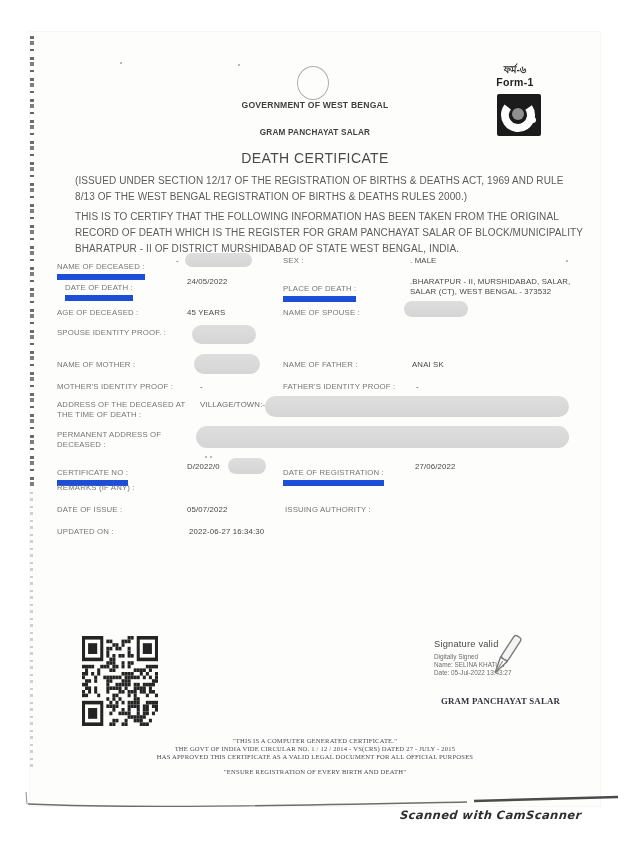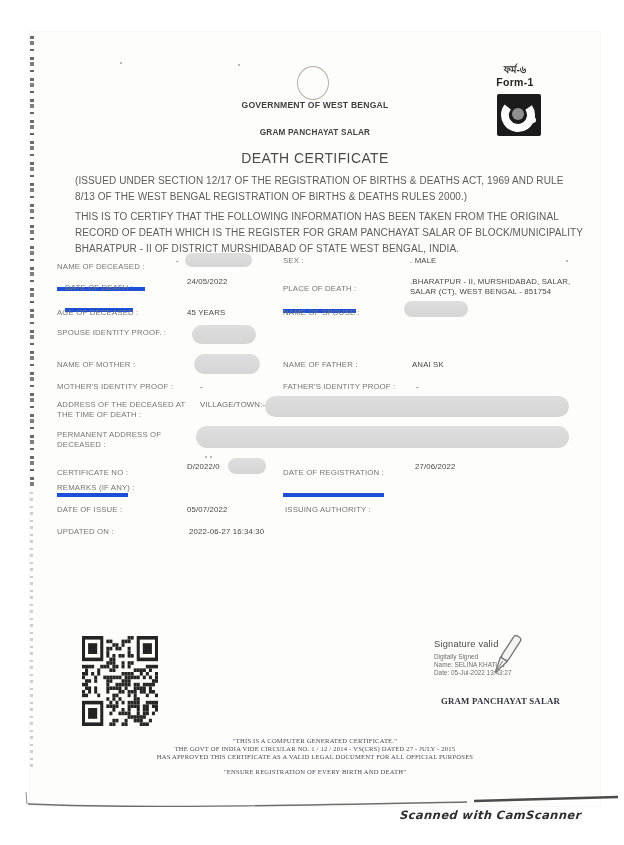--- a/index.html
+++ b/index.html
@@ -16,21 +16,21 @@
   .hline{left:95px;width:440px;text-align:center;color:#3f3f3f;font-weight:700;letter-spacing:.2px;}
   .h1{top:100px;font-size:8.6px;}
   .h2{top:110px;font-size:8.2px;}
   .h3{top:128px;font-size:8.2px;}
   .h4{top:150px;font-size:14px;font-weight:400;color:#4a4a4a;letter-spacing:.4px;}
   .bn{left:478px;top:62px;width:74px;text-align:center;font-size:10px;color:#2f2f2f;font-weight:700;}
   .f6{left:478px;top:76px;width:74px;text-align:center;font-size:10.5px;color:#222;font-weight:700;letter-spacing:.3px;}
   .intro{color:#5c5c5c;font-size:10px;line-height:16px;letter-spacing:.1px;margin-left:18px;}
   .lbl{color:#757575;font-size:7.8px;letter-spacing:.15px;white-space:nowrap;}
   .val{color:#474747;font-size:7.8px;letter-spacing:.15px;}
-  .blue-u{display:inline-block;border-bottom:4px solid #1d4ed8;padding-bottom:16px;}
+  .blue-u{display:inline-block;border-bottom:6px solid #1d4ed8;padding-bottom:3px;}
   .pill{background:linear-gradient(#dedede,#d5d5d5);border-radius:10px;}
   .sig-status{font-size:9.3px;color:#4a4a4a;letter-spacing:.2px;}
   .sig-small{font-size:6.4px;color:#6d6d6d;line-height:8px;}
   .registrar{font-family:"Liberation Serif",serif;font-weight:700;color:#33333e;
              font-size:8.8px;text-align:center;line-height:10.5px;letter-spacing:.2px;}
   .footer{font-family:"Liberation Serif",serif;color:#4a4a54;font-size:6.6px;
           text-align:center;letter-spacing:.2px;left:60px;width:510px;}
   .camscan{font-size:11.5px;color:#2e2e2e;font-style:italic;font-weight:700;
            transform:skewX(-5deg);letter-spacing:.4px;font-family:"DejaVu Sans",sans-serif;}
   .speck{width:2px;height:2px;background:#8a8a8a;border-radius:50%;opacity:.8;}
@@ -69,21 +69,21 @@
   <span class="abs lbl" style="left:283px;top:256px;">SEX :</span>
   <span class="abs val" style="left:410px;top:256px;">. MALE</span>
 
   <div class="abs" style="left:57px;top:276px;margin-left:8px;">
     <span class="lbl blue-u">DATE OF DEATH :</span>
   </div>
   <span class="abs val" style="left:187px;top:277px;">24/05/2022</span>
   <div class="abs" style="left:283px;top:277px;">
     <span class="lbl blue-u">PLACE OF DEATH :</span>
   </div>
-  <span class="abs val" style="left:410px;top:277px;width:165px;line-height:9.6px;">.BHARATPUR - II, MURSHIDABAD, SALAR, SALAR (CT), WEST BENGAL - 851754</span>
+  <span class="abs val" style="left:410px;top:277px;width:165px;line-height:9.6px;">.BHARATPUR - II, MURSHIDABAD, SALAR, SALAR (CT), WEST BENGAL - 373532</span>
 
   <span class="abs lbl" style="left:57px;top:308px;text-align:right;">AGE OF DECEASED :</span>
   <span class="abs val" style="left:187px;top:308px;">45 YEARS</span>
   <span class="abs lbl" style="left:283px;top:308px;">NAME OF SPOUSE :</span>
   <div class="abs pill" style="left:404px;top:301px;width:64px;height:16px;border-radius:9px;"></div>
 
   <span class="abs lbl" style="left:57px;top:328px;">SPOUSE IDENTITY PROOF. :</span>
   <div class="abs pill" style="left:192px;top:325px;width:64px;height:19px;"></div>
 
   <span class="abs lbl" style="left:57px;top:360px;">NAME OF MOTHER :</span>

